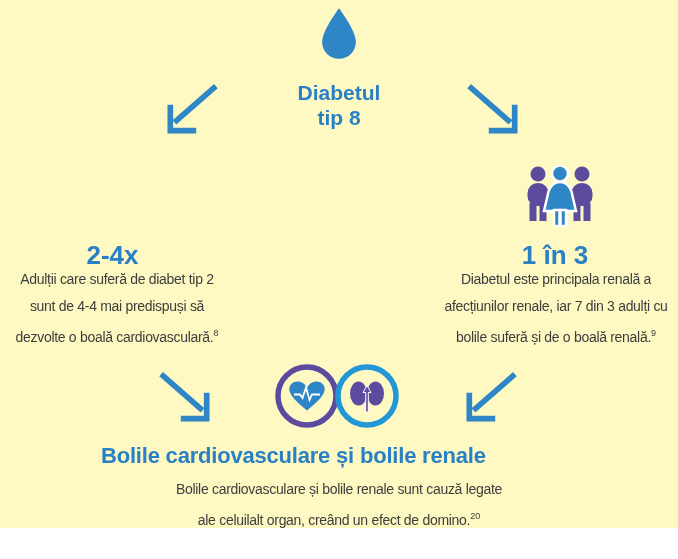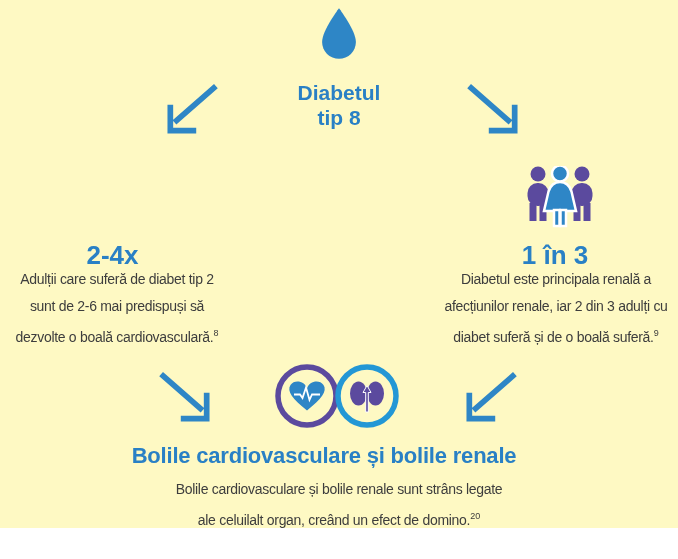--- a/index.html
+++ b/index.html
@@ -15,21 +15,21 @@
   .sec-heading{
     text-align:center;color:#2980c5;font-size:26px;font-weight:bold;
   }
   .para{
     text-align:center;color:#3d3d3d;font-size:14px;line-height:27px;
     letter-spacing:-0.3px;
   }
   .pline{white-space:nowrap;}
   .ref{font-size:9px;letter-spacing:0;}
   .bottom-heading{
-    left:74px;top:443px;width:500px;text-align:center;
+    left:101px;top:443px;width:500px;text-align:left;
     color:#2980c5;font-size:22px;font-weight:bold;letter-spacing:-0.2px;
   }
   .arrow{width:58px;height:52px;}
   .flip{transform:scaleX(-1);}
   svg{display:block;}
 </style>
 </head>
 <body>
 
 <div class="stage">
@@ -52,21 +52,21 @@
   </div>
   <div class="abs" style="left:466px;top:84px;">
     <svg class="arrow" viewBox="0 0 56 50">
       <path d="M3 2 L43 37 M47 20 L47 45 L22 45" stroke="#2e86c6" stroke-width="5.5" fill="none"></path>
     </svg>
   </div>
 
   <div class="abs sec-heading" style="left:0px;top:240px;width:225px;">2-4x</div>
   <div class="abs para" style="left:0px;top:266px;width:234px;">
     <div class="pline">Adulții care suferă de diabet tip 2</div>
-    <div class="pline">sunt de 2-6 mai predispuși să</div>
+    <div class="pline">sunt de 4-4 mai predispuși să</div>
     <div class="pline"><span>dezvolte o boală cardiovasculară.</span><sup class="ref">8</sup></div>
   </div>
 
   <div class="abs" style="left:526px;top:166px;">
     <svg width="68" height="62" viewBox="0 0 68 62">
       <g fill="#5b4a9e">
         <circle cx="12" cy="8" r="7.5"></circle>
         <rect x="1.5" y="17" width="21" height="23" rx="10"></rect>
         <rect x="3.5" y="37" width="7" height="18"></rect>
         <rect x="13.5" y="37" width="7" height="18"></rect>
@@ -79,22 +79,22 @@
         <circle cx="34" cy="7.5" r="8"></circle>
         <path d="M34 16 C40.5 16 43.5 19.5 45.5 25.5 L50 45 L18 45 L22.5 25.5 C24.5 19.5 27.5 16 34 16 Z"></path>
         <rect x="28" y="44" width="5.5" height="16"></rect>
         <rect x="34.5" y="44" width="5.5" height="16"></rect>
       </g>
     </svg>
   </div>
   <div class="abs sec-heading" style="left:440px;top:240px;width:230px;">1 în 3</div>
   <div class="abs para" style="left:436px;top:266px;width:240px;">
     <div class="pline">Diabetul este principala renală a</div>
-    <div class="pline">afecțiunilor renale, iar 2 din 3 adulți cu</div>
-    <div class="pline"><span>diabet suferă și de o boală suferă.</span><sup class="ref">9</sup></div>
+    <div class="pline">afecțiunilor renale, iar 7 din 3 adulți cu</div>
+    <div class="pline"><span>bolile suferă și de o boală renală.</span><sup class="ref">9</sup></div>
   </div>
 
   <div class="abs" style="left:158px;top:372px;">
     <svg class="arrow" viewBox="0 0 56 50">
       <path d="M3 2 L43 37 M47 20 L47 45 L22 45" stroke="#2e86c6" stroke-width="5.5" fill="none"></path>
     </svg>
   </div>
   <div class="abs" style="left:460px;top:372px;">
     <svg class="arrow flip" viewBox="0 0 56 50">
       <path d="M3 2 L43 37 M47 20 L47 45 L22 45" stroke="#2e86c6" stroke-width="5.5" fill="none"></path>
@@ -112,17 +112,17 @@
         <circle cx="93" cy="36" r="29" stroke="#2397d5" stroke-width="5.5" fill="none"></circle>
         <ellipse cx="84.5" cy="33.5" rx="8.5" ry="12" fill="#5b4a9e"></ellipse>
         <ellipse cx="101.5" cy="33.5" rx="8.5" ry="12" fill="#5b4a9e"></ellipse>
         <path d="M93 25.5 L97 32.5 L94.3 32.5 L94.3 52 L91.7 52 L91.7 32.5 L89 32.5 Z" fill="#5b4a9e" stroke="#ffffff" stroke-width="1"></path>
       </g>
     </svg>
   </div>
 
   <div class="abs bottom-heading">Bolile cardiovasculare și bolile renale</div>
   <div class="abs para" style="left:139px;top:476px;width:400px;">
-    <div class="pline">Bolile cardiovasculare și bolile renale sunt strâns legate</div>
+    <div class="pline">Bolile cardiovasculare și bolile renale sunt cauză legate</div>
     <div class="pline"><span>ale celuilalt organ, creând un efect de domino.</span><sup class="ref">20</sup></div>
   </div>
 
 </div>
 
 </body></html>

